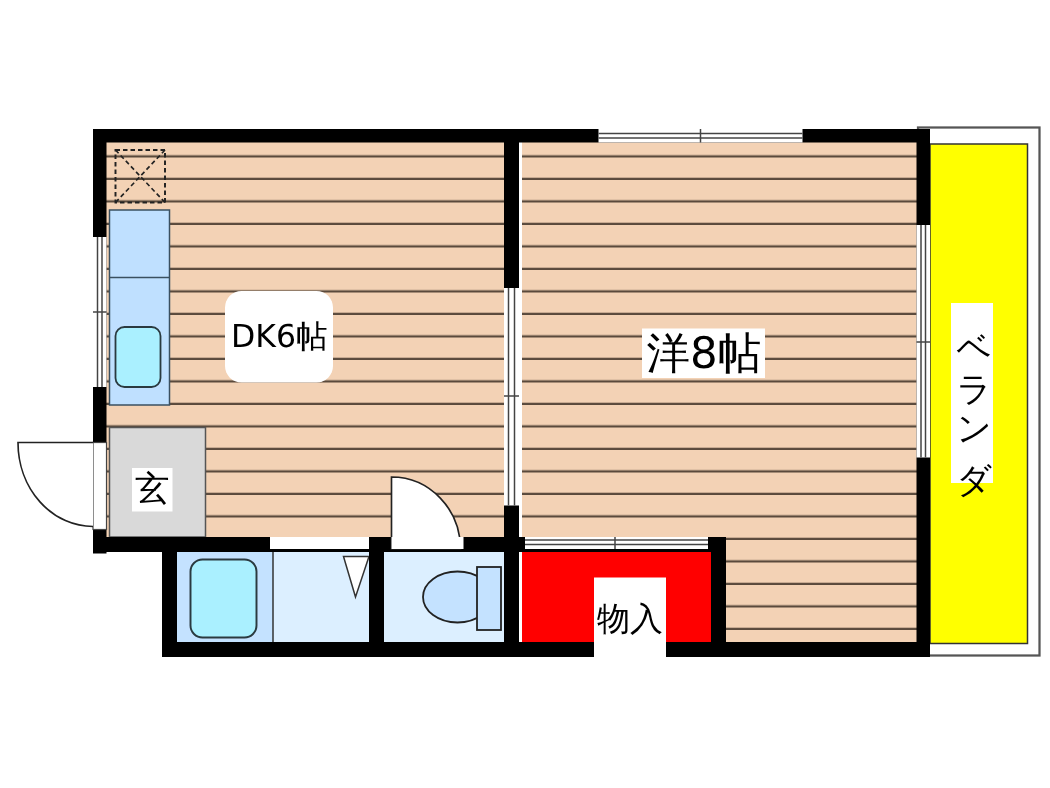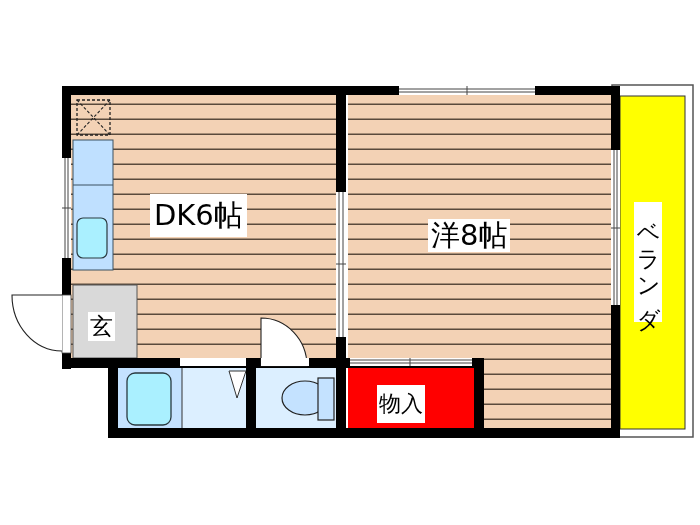--- a/index.html
+++ b/index.html
@@ -2,24 +2,24 @@
 <html><head>
   <meta charset="utf-8">
   <style>
     html, body { margin: 0; padding: 0; background: #ffffff; }
     body { width: 700px; height: 525px; position: relative; overflow: hidden;
            font-family: "DejaVu Sans", "Liberation Sans", sans-serif; }
     svg { position: absolute; left: 0; top: 0; }
     .label { position: absolute; background: #ffffff; color: #000;
              font-family: "DejaVu Sans", "Liberation Sans", sans-serif;
              line-height: 1; white-space: nowrap; }
-    #lbl-dk { left: 150px; top: 194px; font-size: 29px; padding: 7px 4px; }
+    #lbl-dk { left: 150px; top: 194px; font-size: 21px; padding: 20px 4px; border-radius: 11px; }
     #lbl-yo { left: 428px; top: 219px; font-size: 29px; padding: 2px 3px; }
     #lbl-genkan { left: 88px; top: 312px; font-size: 23px; padding: 3px 2px; }
-    #lbl-closet { left: 377px; top: 385px; font-size: 22px; padding: 8px 2px; }
+    #lbl-closet { left: 396px; top: 385px; font-size: 22px; padding: 18px 2px; }
     #lbl-veranda { left: 634px; top: 202px; width: 24px; font-size: 23px;
                    padding: 4px 2px; writing-mode: vertical-rl; text-orientation: upright;
                    letter-spacing: 2px; text-align: center; }
   </style>
 </head>
 <body>
 
 <svg width="700" height="525" viewBox="0 0 700 525" xmlns="http://www.w3.org/2000/svg">
   <defs>
     <pattern id="floorLines" patternUnits="userSpaceOnUse" width="10" height="15">

